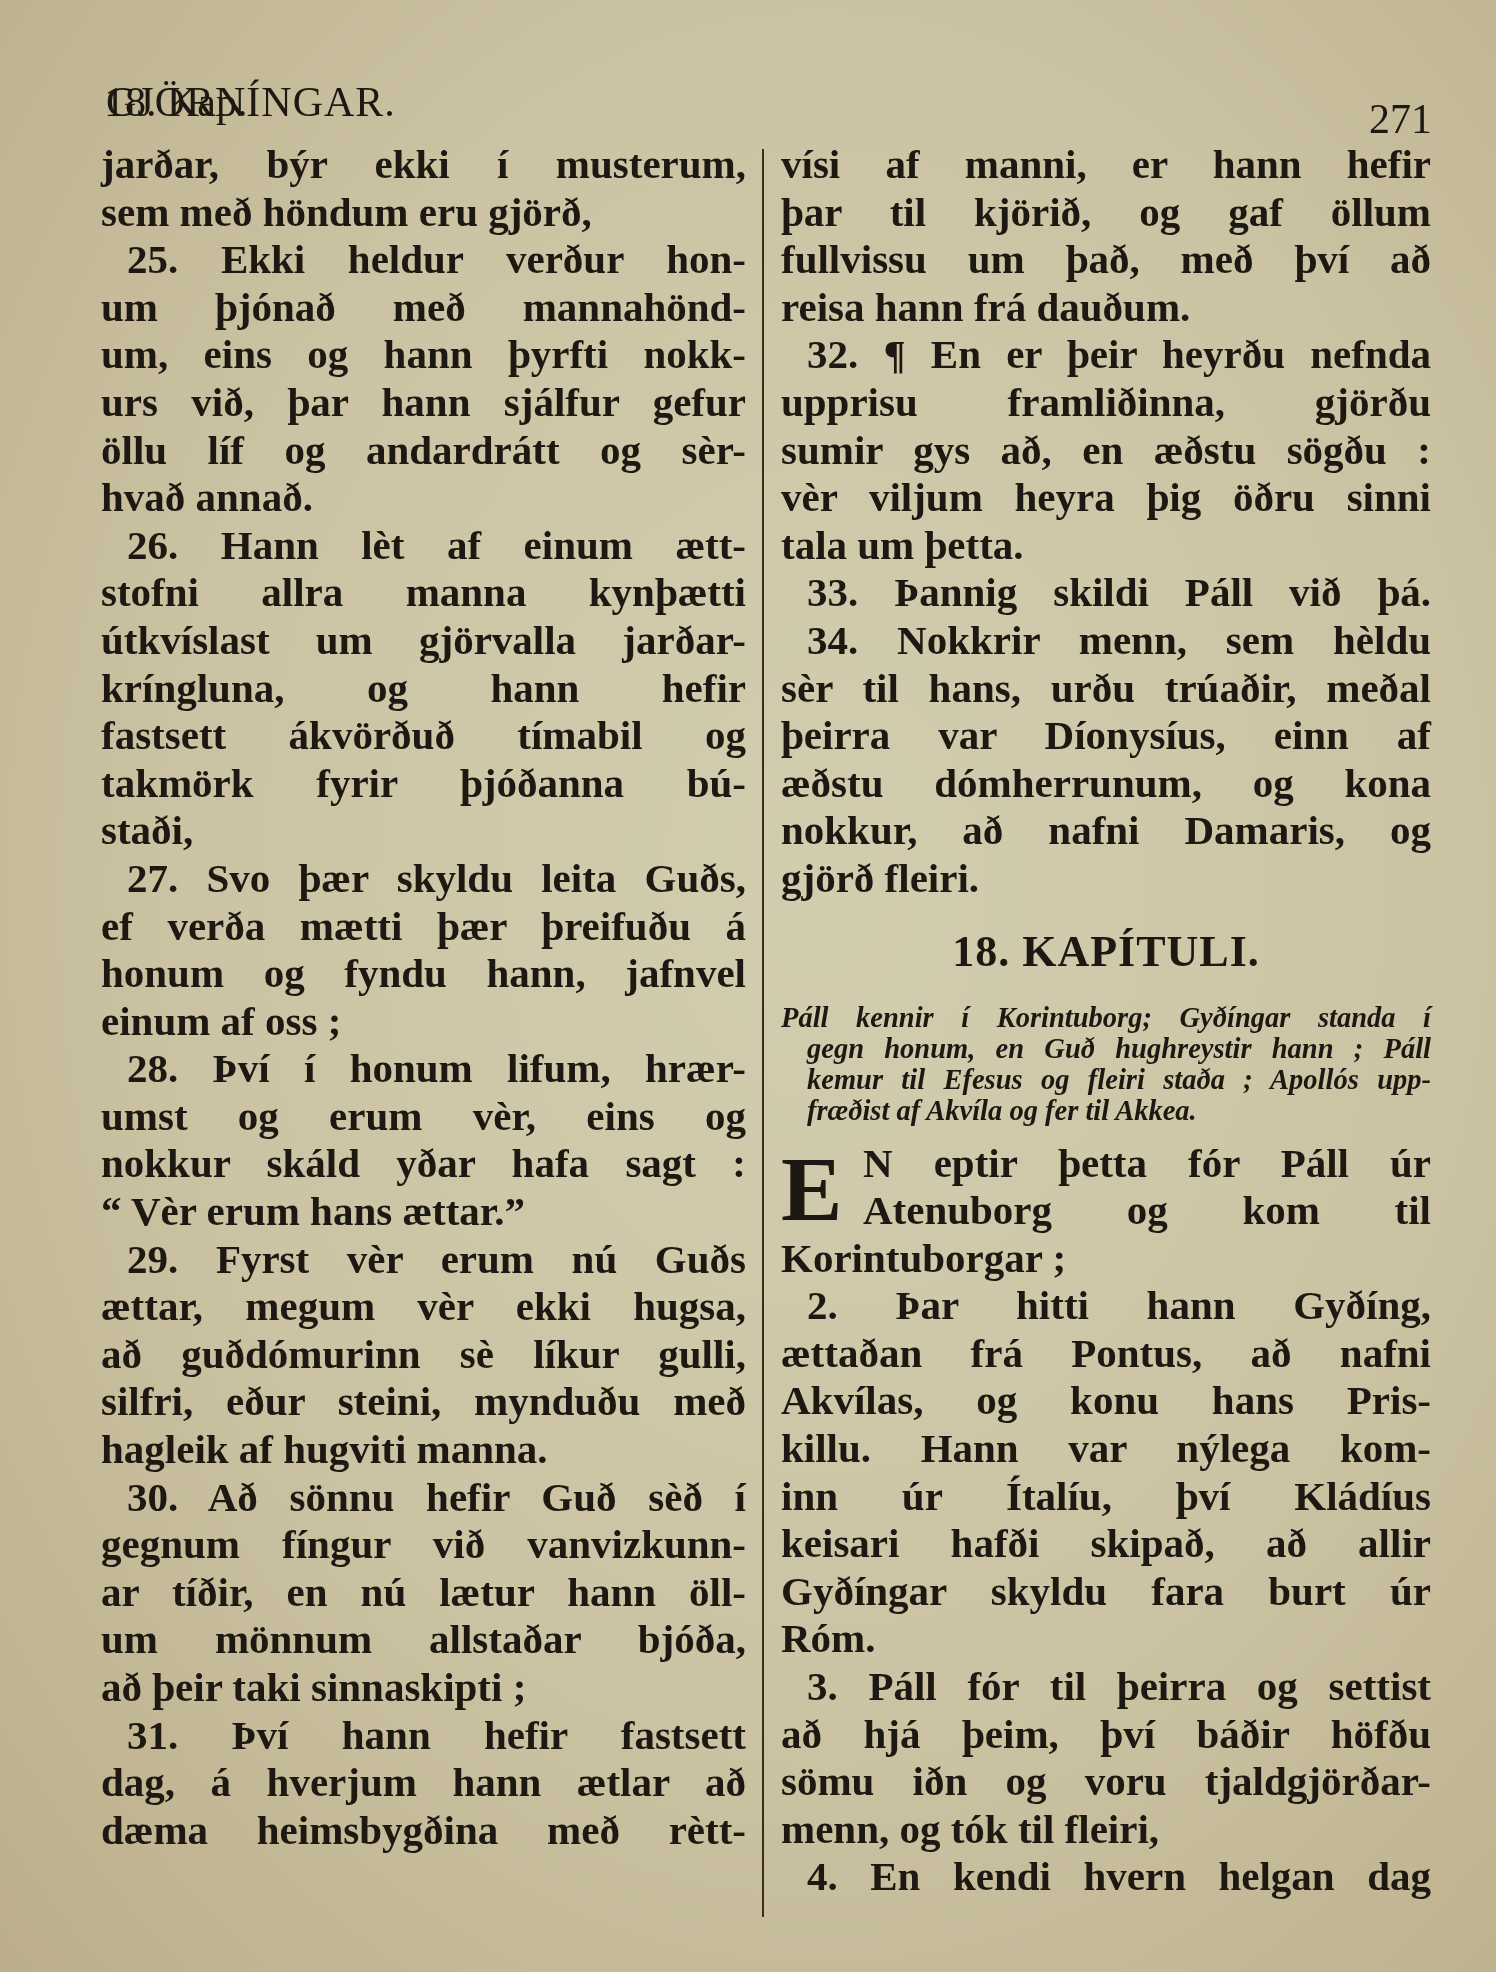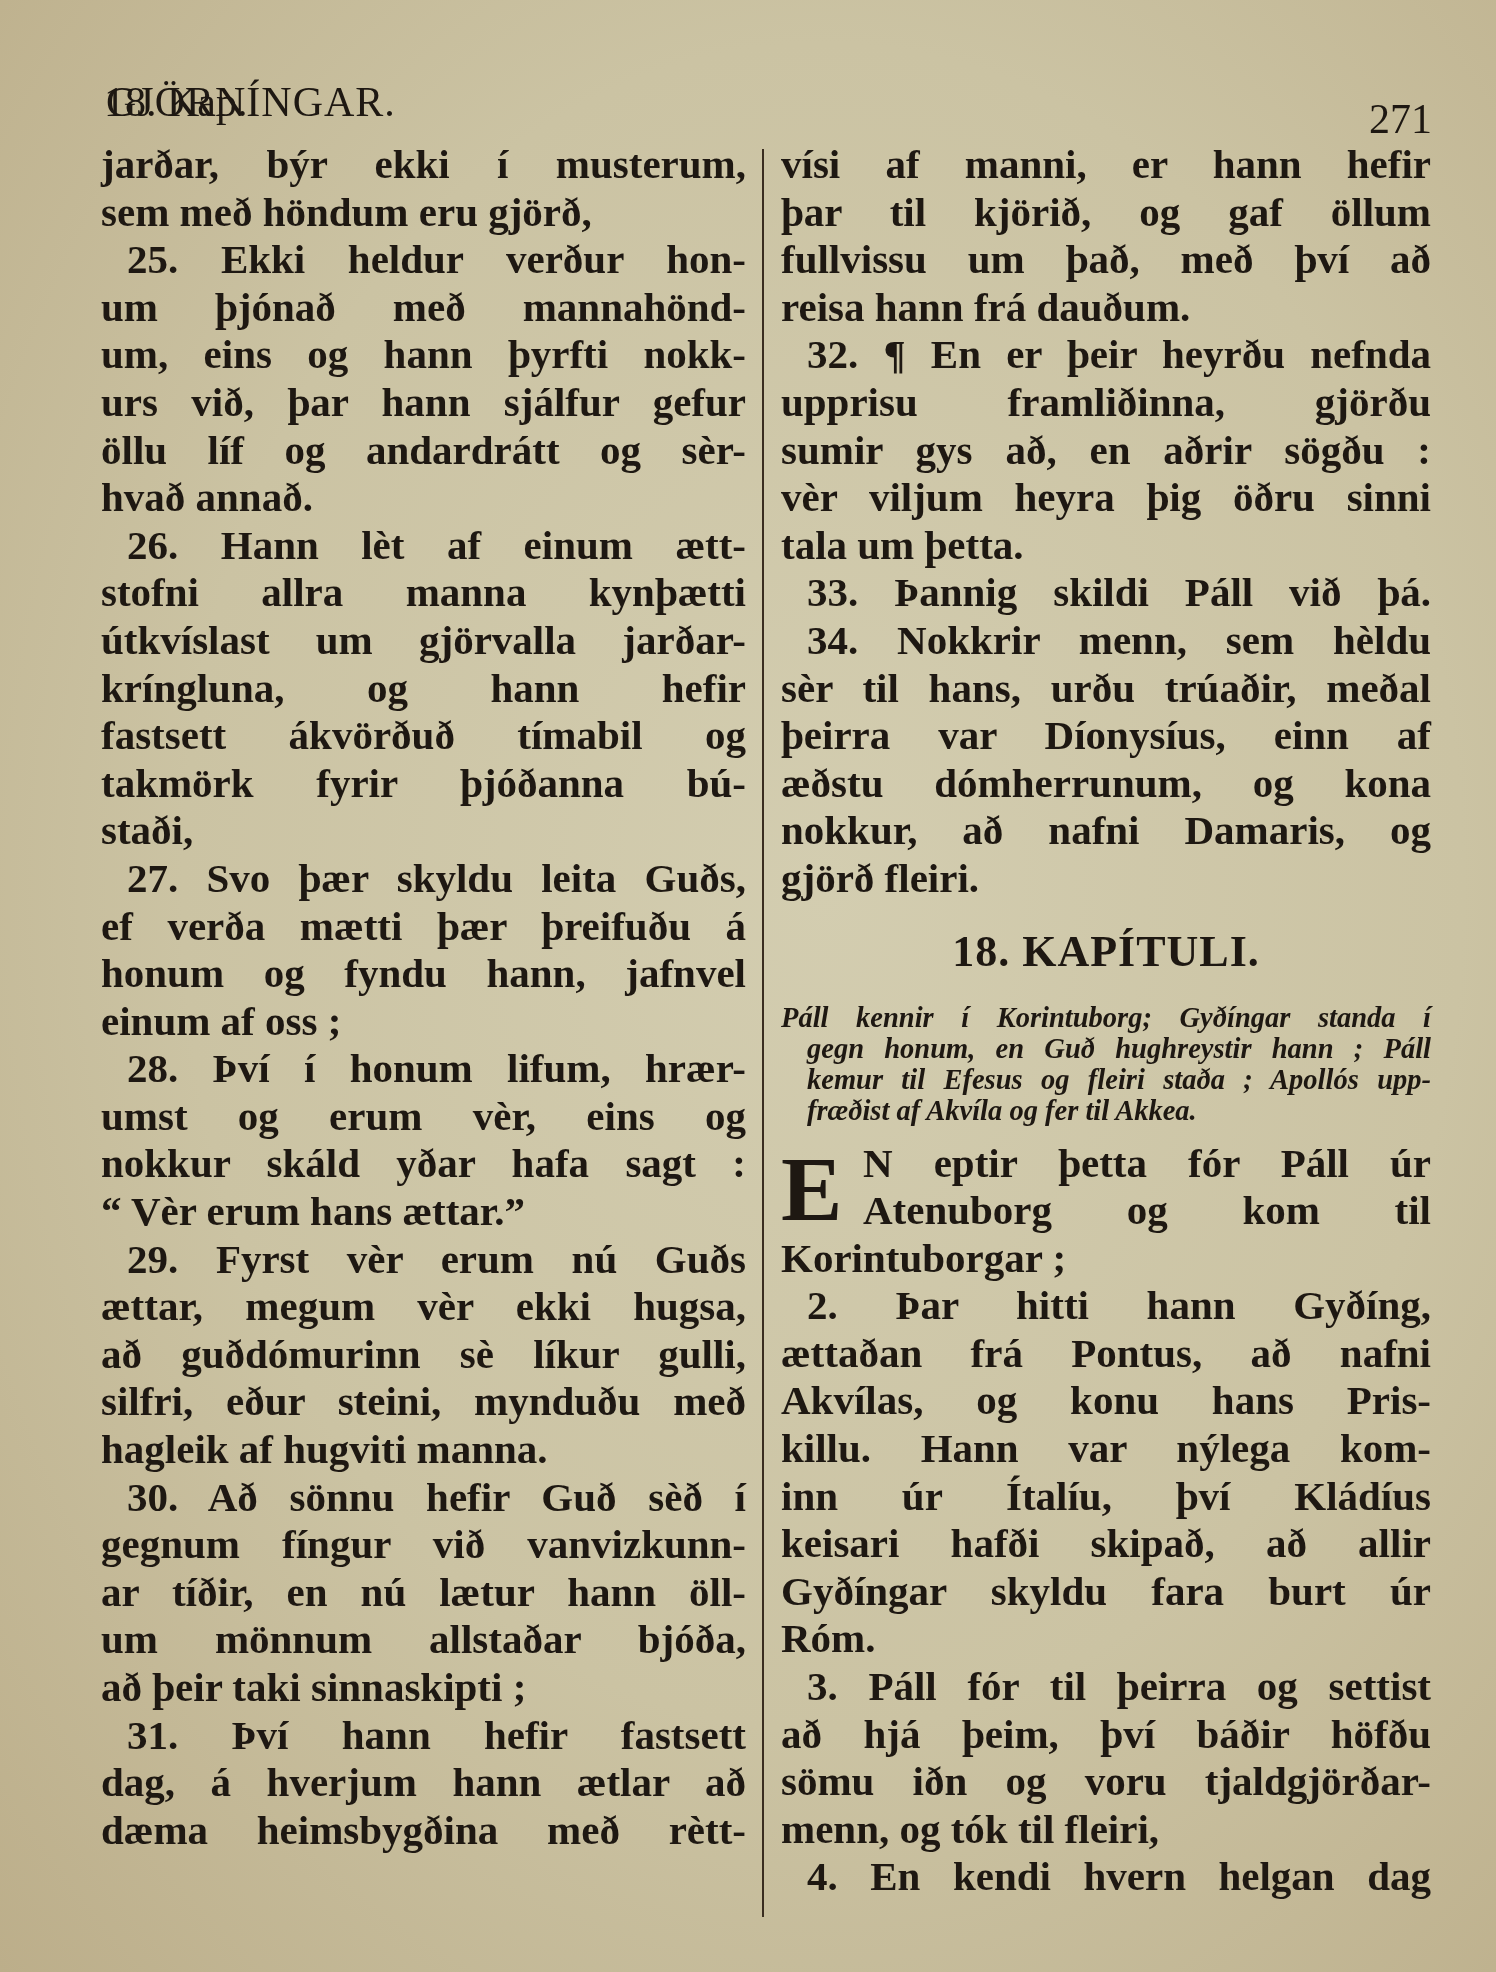--- a/index.html
+++ b/index.html
@@ -154,21 +154,21 @@
     <span class="line">dæma heimsbygðina með rètt-</span>
   </div>
 
   <div class="column col-right">
     <span class="line">vísi af manni, er hann hefir</span>
     <span class="line">þar til kjörið, og gaf öllum</span>
     <span class="line">fullvissu um það, með því að</span>
     <span class="line last">reisa hann frá dauðum.</span>
     <span class="line indent">32. ¶ En er þeir heyrðu nefnda</span>
     <span class="line">upprisu framliðinna, gjörðu</span>
-    <span class="line">sumir gys að, en aðrir sögðu :</span>
+    <span class="line">sumir gys að, en æðstu sögðu :</span>
     <span class="line">vèr viljum heyra þig öðru sinni</span>
     <span class="line last">tala um þetta.</span>
     <span class="line indent">33. Þannig skildi Páll við þá.</span>
     <span class="line indent">34. Nokkrir menn, sem hèldu</span>
     <span class="line">sèr til hans, urðu trúaðir, meðal</span>
     <span class="line">þeirra var Díonysíus, einn af</span>
     <span class="line">æðstu dómherrunum, og kona</span>
     <span class="line">nokkur, að nafni Damaris, og</span>
     <span class="line last">gjörð fleiri.</span>
 

